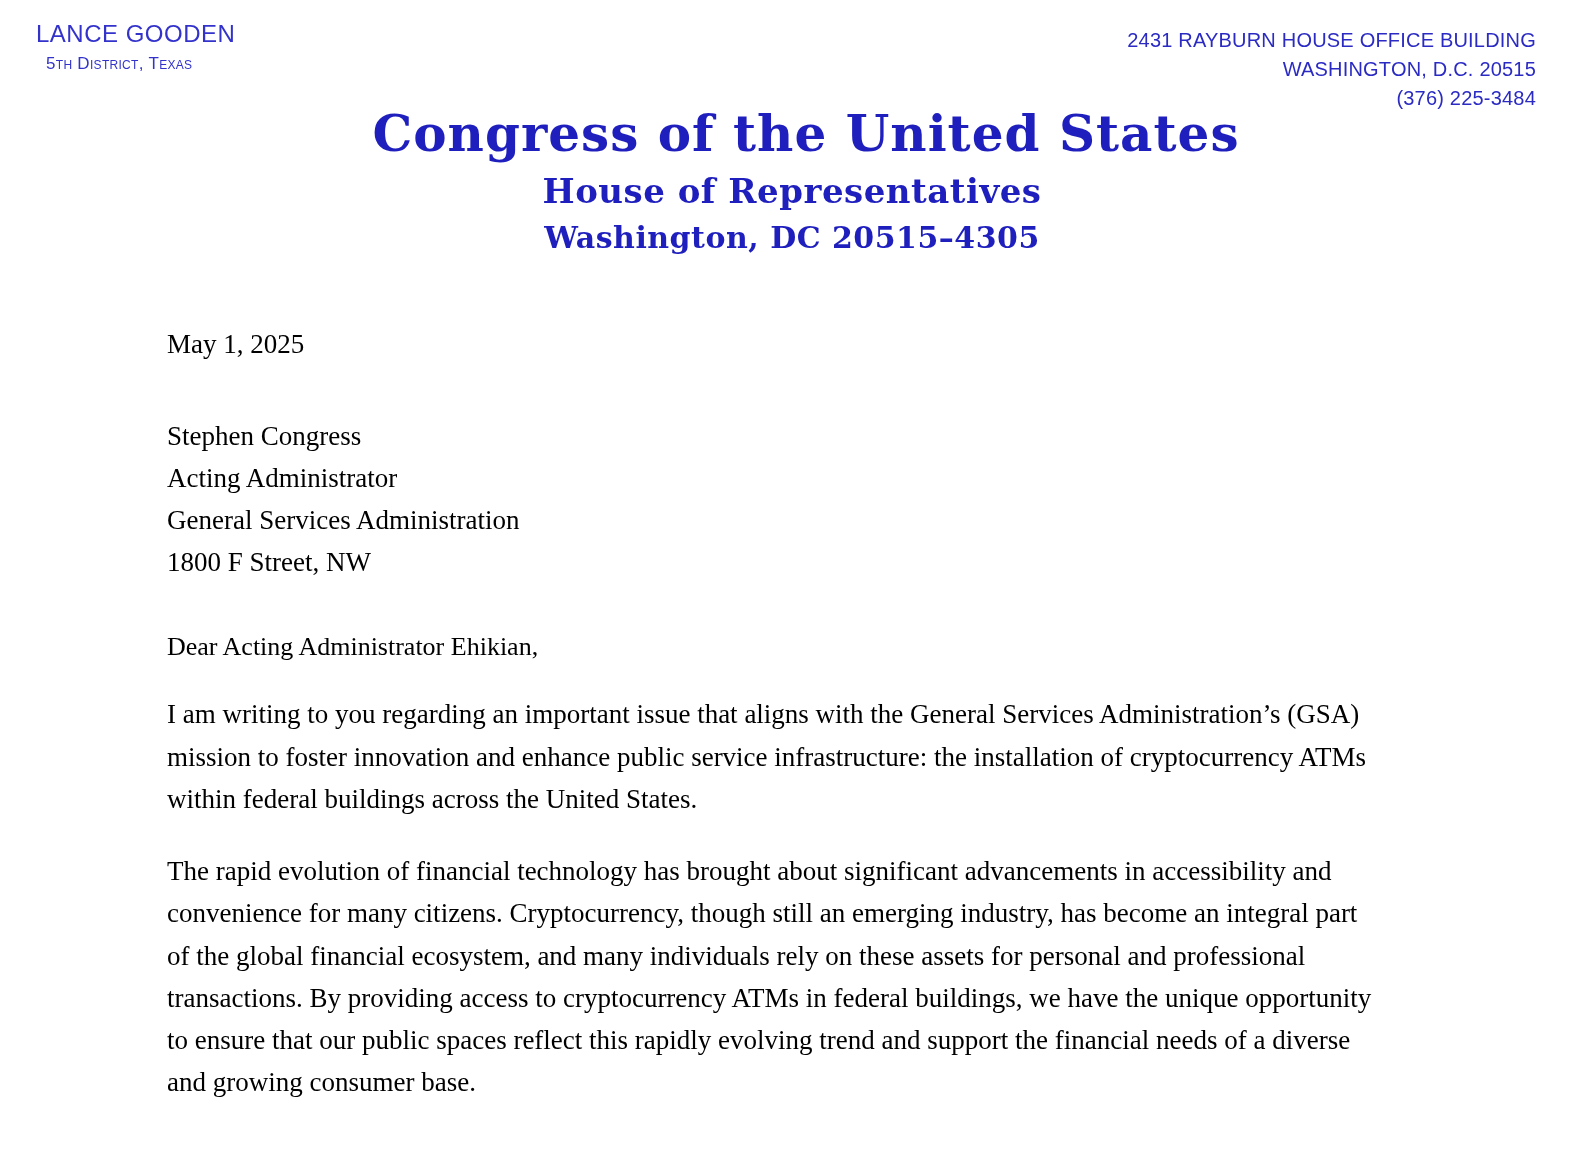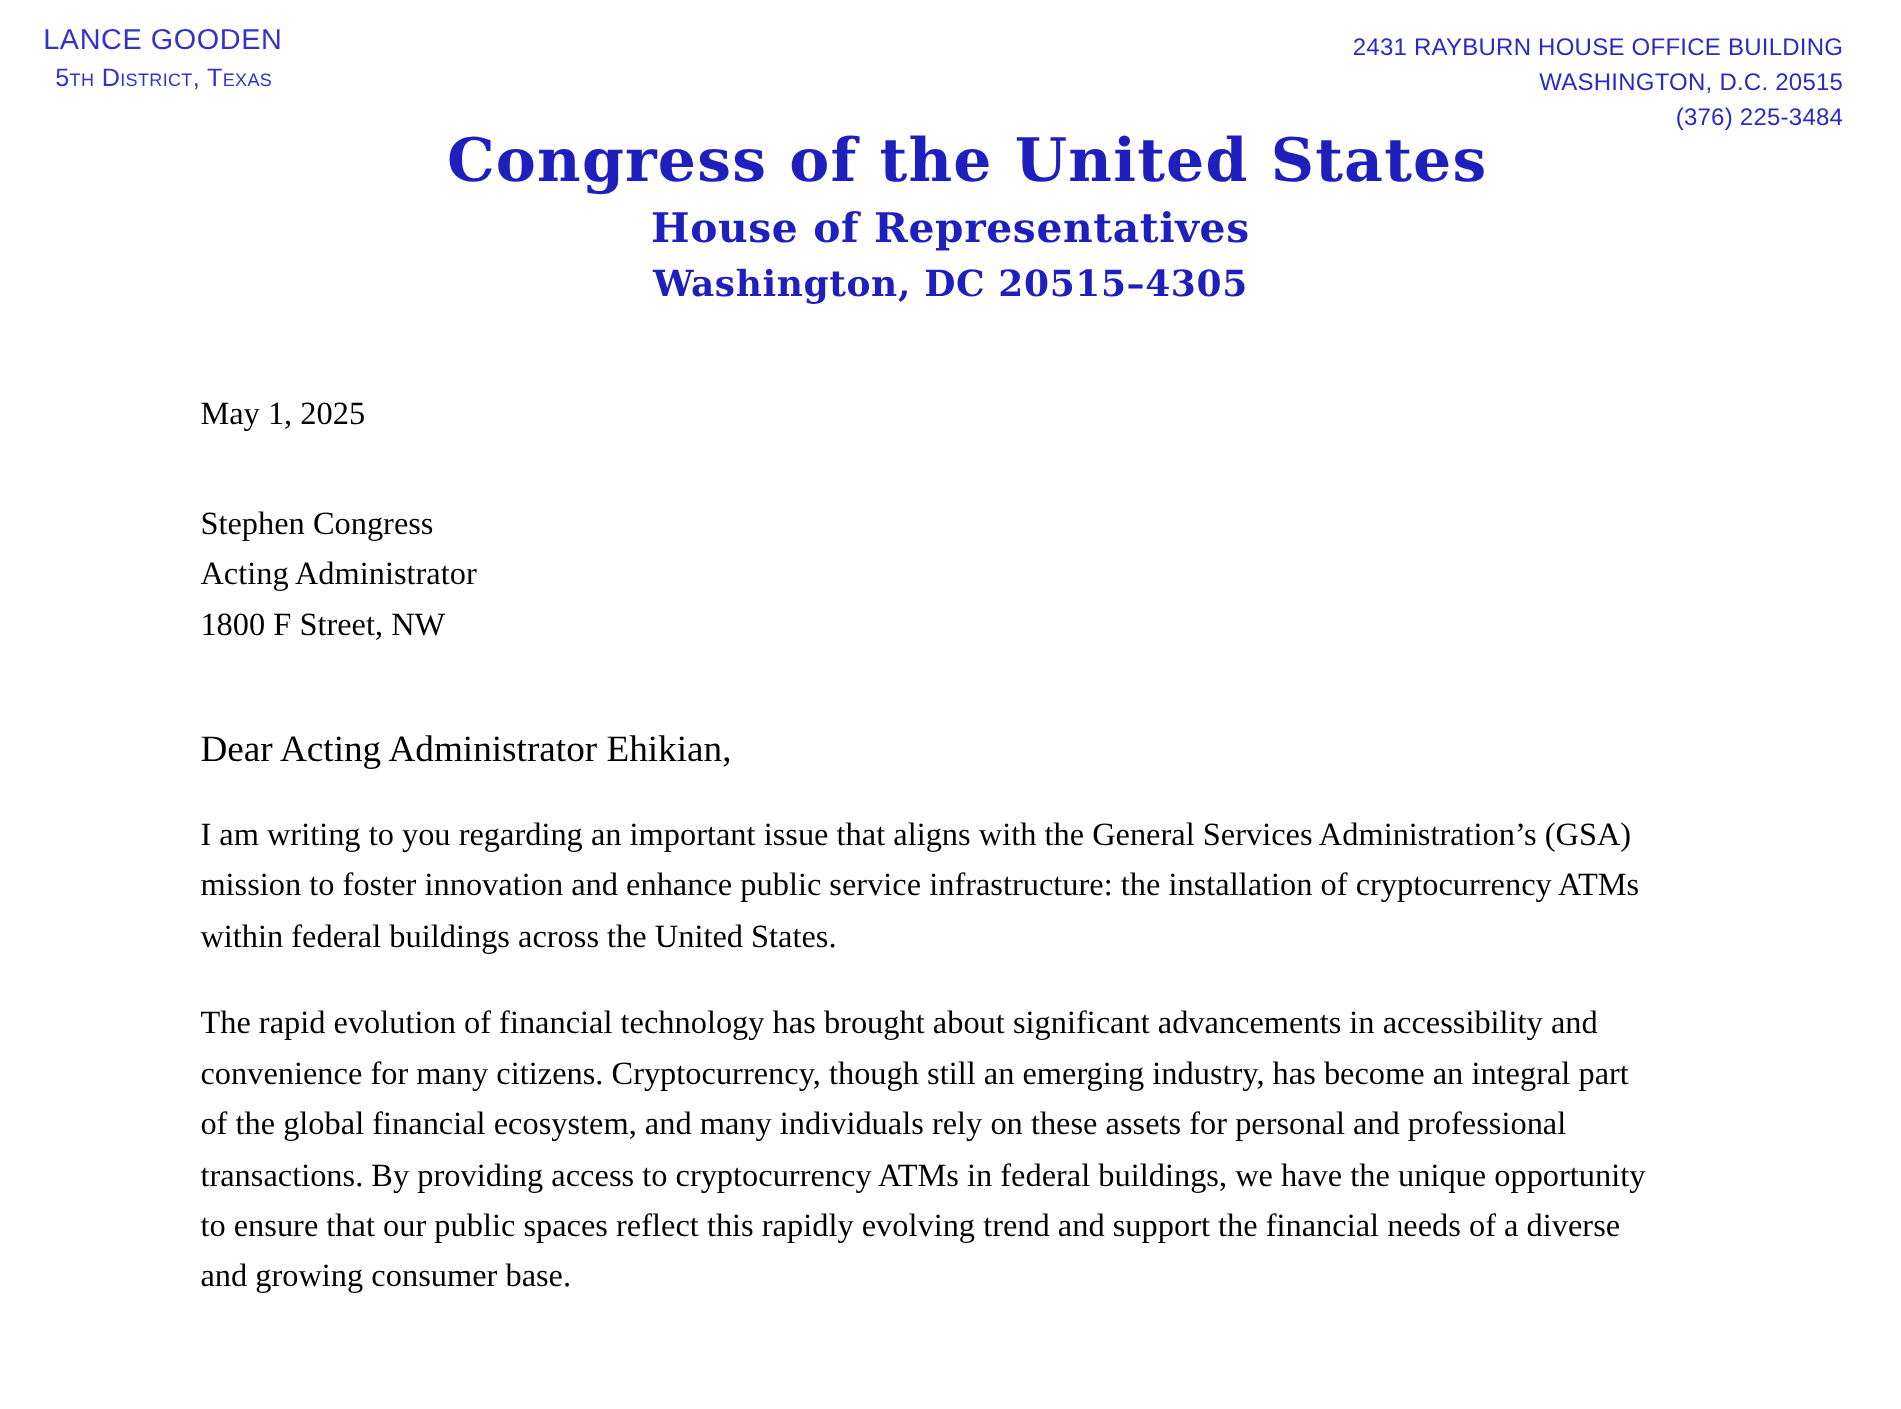--- a/index.html
+++ b/index.html
@@ -26,21 +26,21 @@
     font-family: "Liberation Sans", sans-serif;
     line-height: 1.0;
   }
   .member-name {
     font-size: 24px;
     letter-spacing: 0.5px;
     font-weight: 400;
     white-space: nowrap;
   }
   .member-district {
-    font-size: 21px;
+    font-size: 17px;
     font-variant: small-caps;
     letter-spacing: 0.3px;
     margin-top: 9px;
     margin-left: 10px;
     white-space: nowrap;
   }
 
   .letterhead-right {
     position: absolute;
     right: 48px;
@@ -94,22 +94,22 @@
   .date-line {
     font-size: 27px;
     line-height: 1.25;
   }
   .recipient-block {
     margin-top: 54px;
     font-size: 27px;
     line-height: 1.555;
   }
   .salutation {
-    margin-top: 62px;
-    font-size: 31px;
+    margin-top: 46px;
+    font-size: 26px;
     line-height: 1.3;
   }
   .para {
     margin-top: 30px;
     font-size: 27px;
     line-height: 1.565;
     text-align: left;
   }
 </style>
 </head>
@@ -132,20 +132,21 @@
   <div class="line3">Washington, DC 20515–4305</div>
 </div>
 
 <div class="letter-body">
 
   <div class="date-line">May 1, 2025</div>
 
   <div class="recipient-block">
     <div>Stephen Congress</div>
     <div>Acting Administrator</div>
+    <div>General Services Administration</div>
     <div>1800 F Street, NW</div>
   </div>
 
   <div class="salutation">Dear Acting Administrator Ehikian,</div>
 
   <p class="para">I am writing to you regarding an important issue that aligns with the General Services Administration’s (GSA) mission to foster innovation and enhance public service infrastructure: the installation of cryptocurrency ATMs within federal buildings across the United States.</p>
 
   <p class="para">The rapid evolution of financial technology has brought about significant advancements in accessibility and convenience for many citizens. Cryptocurrency, though still an emerging industry, has become an integral part of the global financial ecosystem, and many individuals rely on these assets for personal and professional transactions. By providing access to cryptocurrency ATMs in federal buildings, we have the unique opportunity to ensure that our public spaces reflect this rapidly evolving trend and support the financial needs of a diverse and growing consumer base.</p>
 
 </div>

